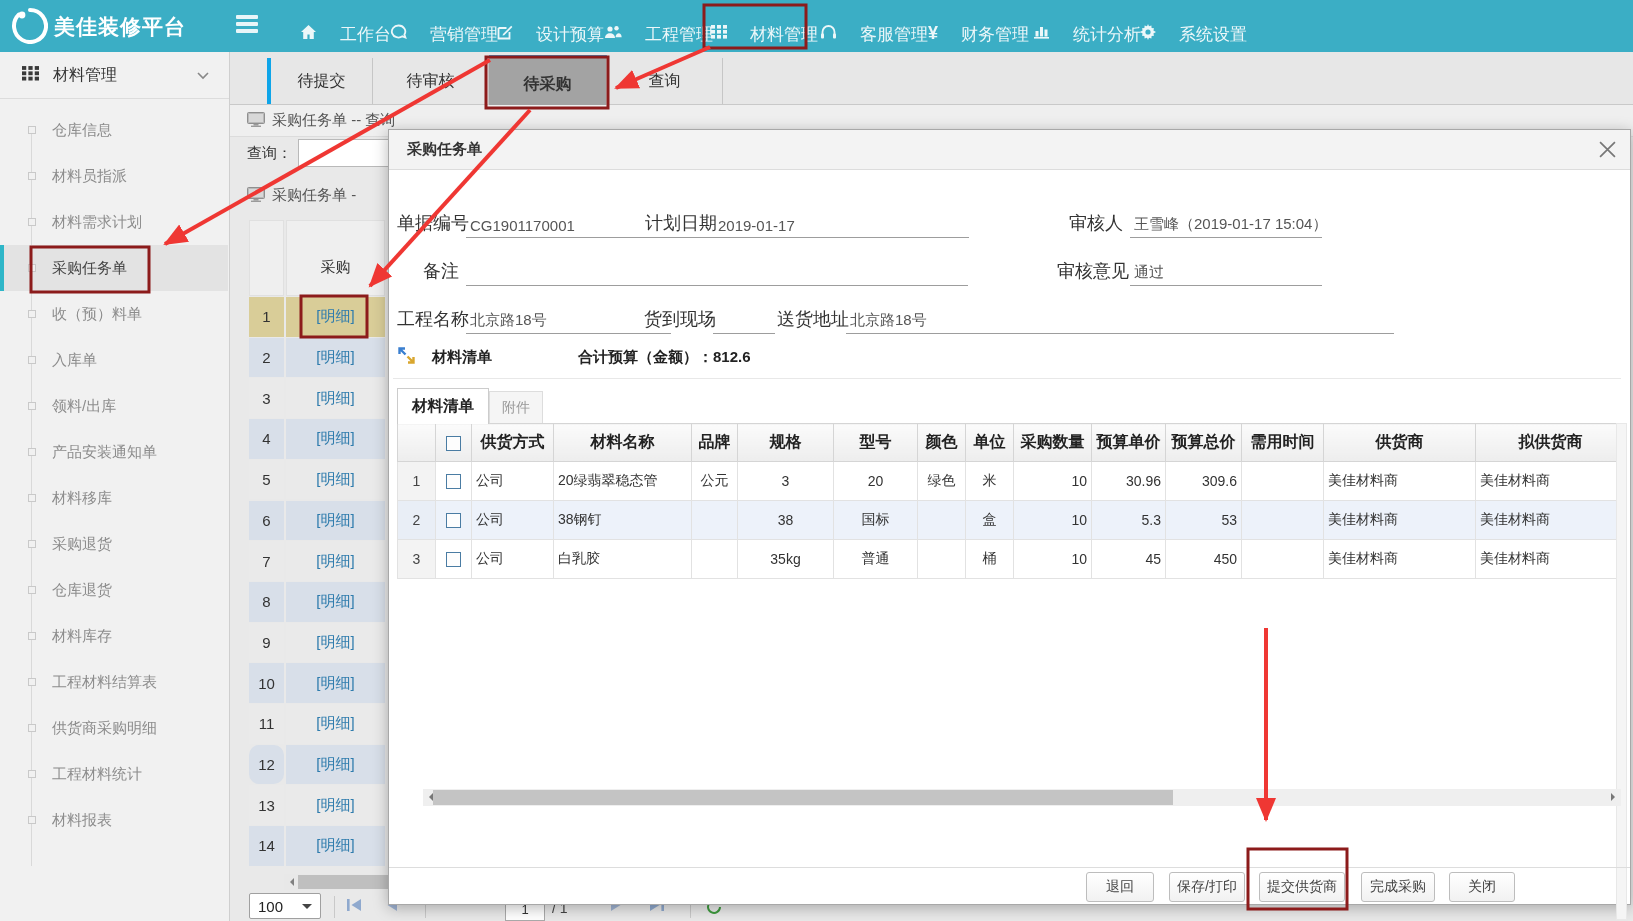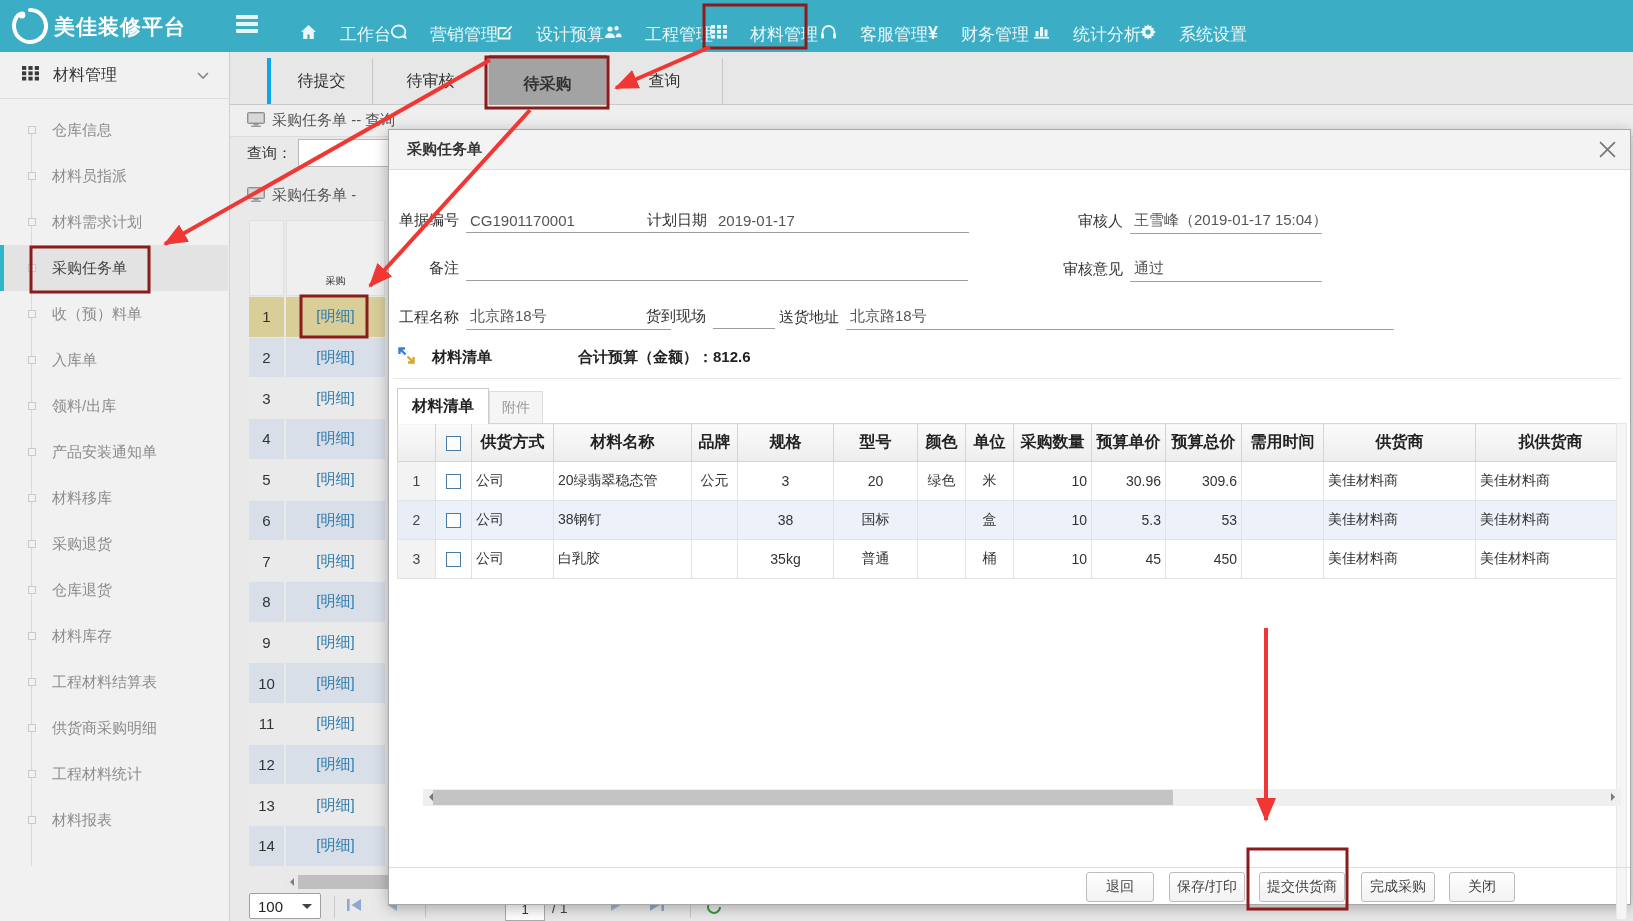--- a/index.html
+++ b/index.html
@@ -38,21 +38,21 @@
           border-bottom:1px solid #dcdcdc;display:flex;align-items:center;padding-left:17px;gap:7px;
           font-size:15px;color:#555;box-sizing:border-box;z-index:1;}
   .query-row{position:absolute;left:247px;top:139px;display:flex;align-items:center;gap:6px;
              font-size:15px;color:#333;z-index:1;}
   .query-input{width:173px;height:28px;border:1px solid #b9b9b9;background:#fff;font-size:14px;padding:0 6px;box-sizing:border-box;}
   .crumb2{position:absolute;left:247px;top:186px;display:flex;align-items:center;gap:7px;
           font-size:15px;color:#555;z-index:1;}
   
   .bg-list{position:absolute;left:249px;top:220px;z-index:1;}
   .lh{position:absolute;background:#efefef;border:1px solid #e0e0e0;box-sizing:border-box;
-      display:flex;align-items:flex-end;justify-content:center;padding-bottom:7px;font-size:10px;color:#333;}
+      display:flex;align-items:flex-end;justify-content:center;padding-bottom:18px;font-size:15px;color:#333;}
   .bg-row-cell{position:absolute;display:flex;align-items:center;justify-content:center;font-size:15px;color:#333;}
   .bg-row-cell.link{color:#2F7CAD;cursor:pointer;}
   .bg-hscroll{position:absolute;left:284px;top:874px;width:104px;height:16px;background:#e8e8e8;z-index:1;}
   .bg-hscroll .thumb{position:absolute;left:14px;top:1px;height:14px;width:90px;background:#bfbfbf;}
   .tri-l{width:0;height:0;border:4px solid transparent;border-right-color:#808080;position:absolute;left:2px;top:4px;}
   
   .pager-item{position:absolute;z-index:1;}
   .page-size{left:249px;top:893px;width:72px;height:26px;border:1px solid #a0a0a0;background:#fff;border-radius:2px;
              display:flex;align-items:center;padding:0 8px;box-sizing:border-box;font-size:15px;color:#222;cursor:pointer;}
   .page-size .caret{margin-left:auto;width:0;height:0;border:5px solid transparent;border-top-color:#444;margin-top:5px;}
@@ -60,21 +60,21 @@
   .page-num-box{left:505px;top:897px;width:38px;height:22px;border:1px solid #aaa;background:#fff;
                 display:flex;align-items:center;justify-content:center;font-size:13px;color:#333;}
   .page-total{left:552px;top:900px;font-size:14px;color:#444;}
   
   .modal{position:absolute;left:388px;top:129px;width:1243px;height:776px;background:#fff;
          border:1px solid #a8a8a8;box-sizing:border-box;z-index:5;box-shadow:0 3px 14px rgba(0,0,0,.28);}
   .modal-header{height:39px;background:#f3f3f3;border-bottom:1px solid #dcdcdc;display:flex;align-items:center;}
   .modal-title{padding-left:18px;font-size:15px;font-weight:600;color:#333;}
   .modal-close{margin-left:auto;margin-right:14px;cursor:pointer;display:flex;}
   .field{position:absolute;display:flex;align-items:flex-end;}
-  .field .flabel{font-size:15px;color:#333;text-align:right;padding-right:7px;padding-bottom:3px;white-space:nowrap;}
+  .field .flabel{font-size:18px;color:#333;text-align:right;padding-right:7px;padding-bottom:3px;white-space:nowrap;}
   .field .fvalue{font-size:15px;color:#555;border-bottom:1px solid #9d9d9d;min-height:21px;
                  padding:0 4px 3px 4px;box-sizing:border-box;white-space:nowrap;overflow:hidden;}
   .section-row{position:absolute;left:8px;top:216px;display:flex;align-items:center;gap:8px;}
   .section-title{font-size:15px;font-weight:bold;color:#222;margin-left:8px;}
   .section-total{font-size:15px;font-weight:bold;color:#222;margin-left:78px;}
   .sec-div{position:absolute;left:4px;top:248px;width:1228px;height:1px;background:#e8e8e8;}
   .inner-tab{position:absolute;display:flex;align-items:center;justify-content:center;box-sizing:border-box;cursor:pointer;}
   .inner-tab.t1{left:8px;top:258px;width:92px;height:36px;background:#fff;border:1px solid #ccc;border-bottom:none;
                 font-size:15.5px;font-weight:bold;color:#222;z-index:2;}
   .inner-tab.t2{left:100px;top:261px;width:54px;height:33px;background:#f5f5f5;border:1px solid #ddd;border-bottom:none;
@@ -348,21 +348,21 @@
     <div class="bg-row-cell" style="left: 0px; top: 321.2px; width: 35px; height: 39.7px; background: rgb(234, 234, 234);">7</div>
     <div class="bg-row-cell link" style="left: 37px; top: 321.2px; width: 99px; height: 39.7px; background: rgb(234, 234, 234);">[明细]</div>
     <div class="bg-row-cell" style="left: 0px; top: 361.9px; width: 35px; height: 39.7px; background: rgb(216, 223, 233);">8</div>
     <div class="bg-row-cell link" style="left: 37px; top: 361.9px; width: 99px; height: 39.7px; background: rgb(216, 223, 233);">[明细]</div>
     <div class="bg-row-cell" style="left: 0px; top: 402.6px; width: 35px; height: 39.7px; background: rgb(234, 234, 234);">9</div>
     <div class="bg-row-cell link" style="left: 37px; top: 402.6px; width: 99px; height: 39.7px; background: rgb(234, 234, 234);">[明细]</div>
     <div class="bg-row-cell" style="left: 0px; top: 443.3px; width: 35px; height: 39.7px; background: rgb(216, 223, 233);">10</div>
     <div class="bg-row-cell link" style="left: 37px; top: 443.3px; width: 99px; height: 39.7px; background: rgb(216, 223, 233);">[明细]</div>
     <div class="bg-row-cell" style="left: 0px; top: 484px; width: 35px; height: 39.7px; background: rgb(234, 234, 234);">11</div>
     <div class="bg-row-cell link" style="left: 37px; top: 484px; width: 99px; height: 39.7px; background: rgb(234, 234, 234);">[明细]</div>
-    <div class="bg-row-cell" style="left: 0px; top: 524.7px; width: 35px; height: 39.7px; background: rgb(216, 223, 233);">12</div>
+    <div class="bg-row-cell" style="left: 0px; top: 524.7px; width: 35px; height: 39.7px; background: rgb(216, 223, 233); border-radius: 10px;">12</div>
     <div class="bg-row-cell link" style="left: 37px; top: 524.7px; width: 99px; height: 39.7px; background: rgb(216, 223, 233);">[明细]</div>
     <div class="bg-row-cell" style="left: 0px; top: 565.4px; width: 35px; height: 39.7px; background: rgb(234, 234, 234);">13</div>
     <div class="bg-row-cell link" style="left: 37px; top: 565.4px; width: 99px; height: 39.7px; background: rgb(234, 234, 234);">[明细]</div>
     <div class="bg-row-cell" style="left: 0px; top: 606.1px; width: 35px; height: 39.7px; background: rgb(216, 223, 233);">14</div>
     <div class="bg-row-cell link" style="left: 37px; top: 606.1px; width: 99px; height: 39.7px; background: rgb(216, 223, 233);">[明细]</div>
   </div>
 
 <div class="bg-hscroll">
   <span class="tri-l"></span>
   <span class="thumb"></span>

